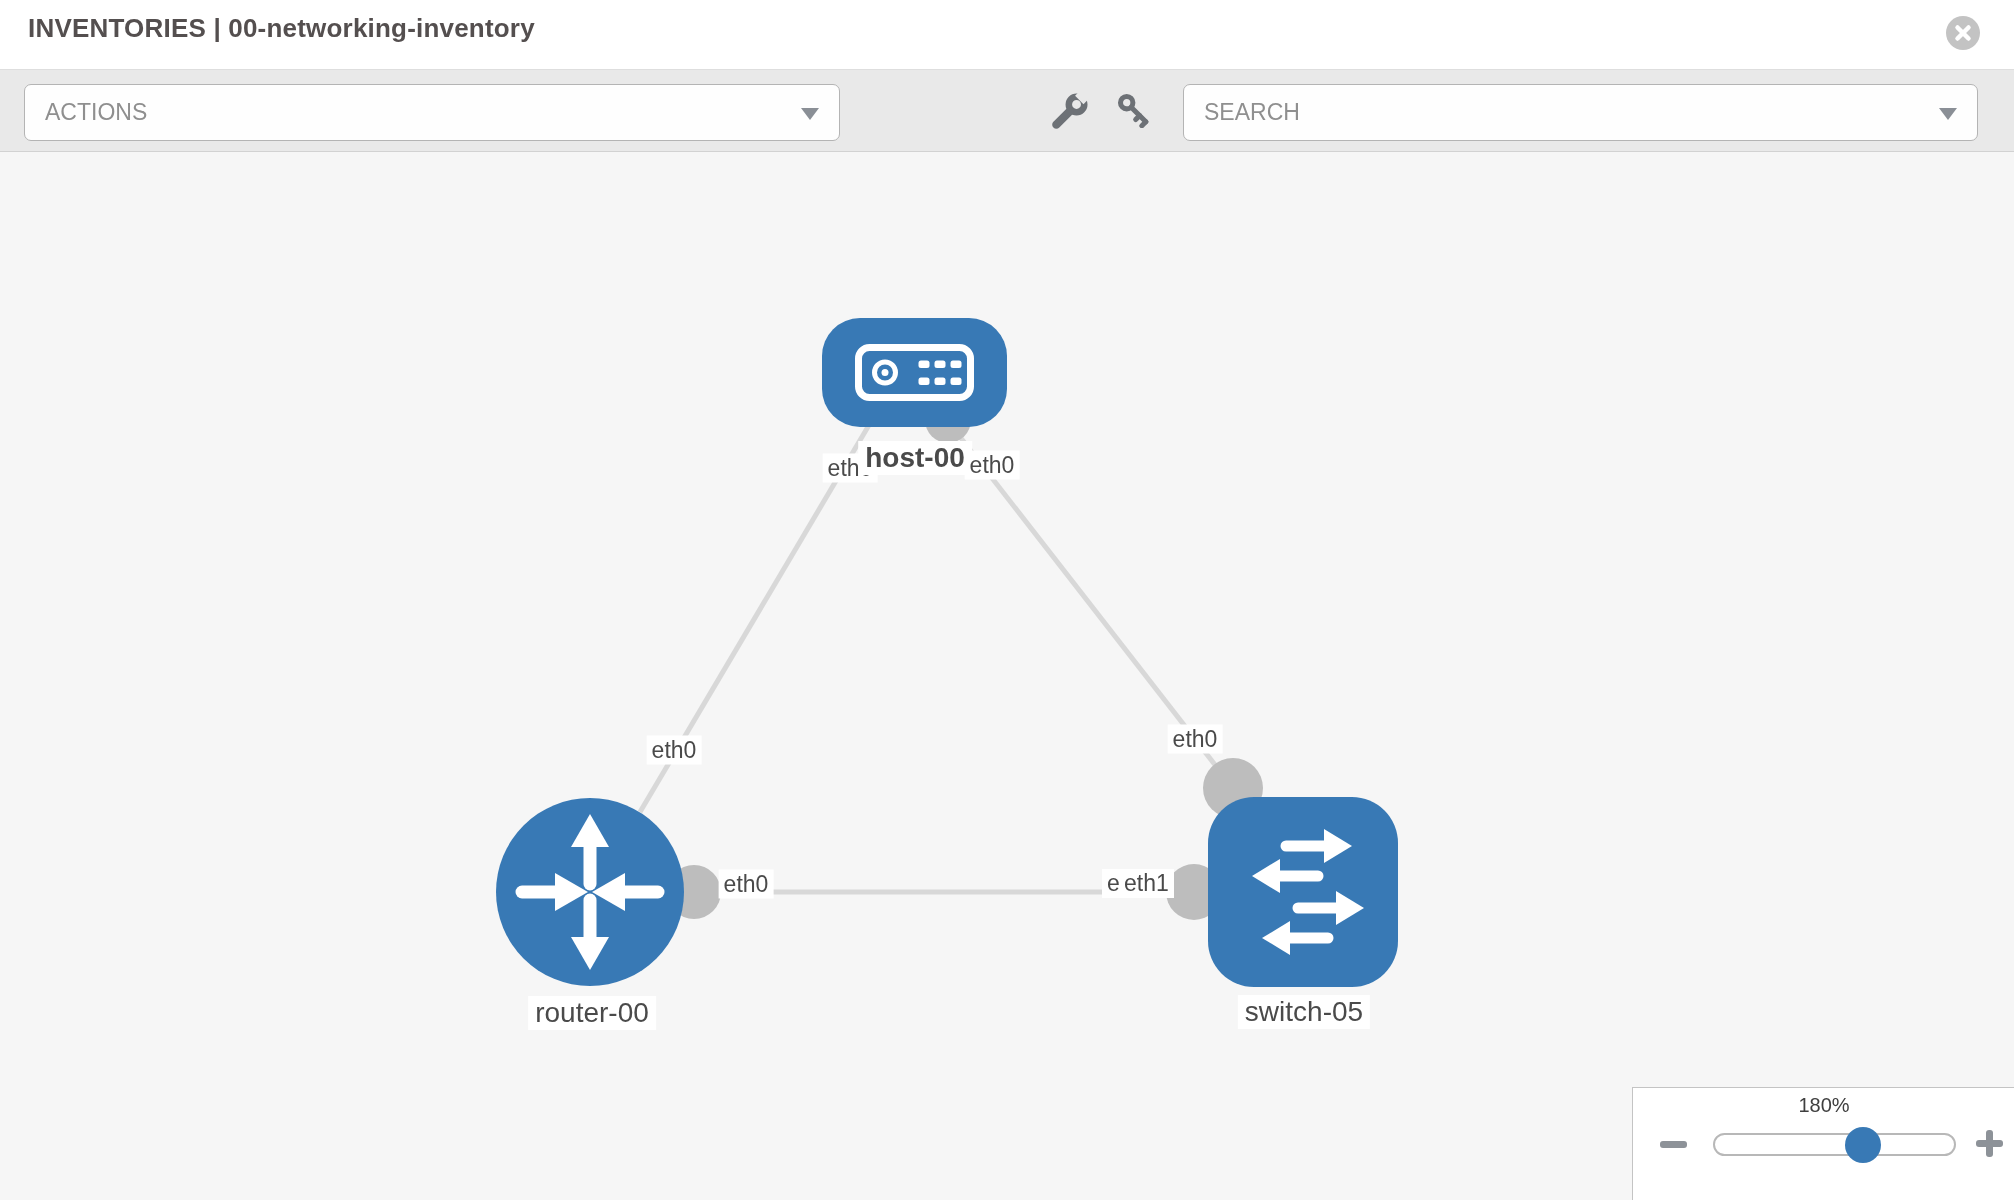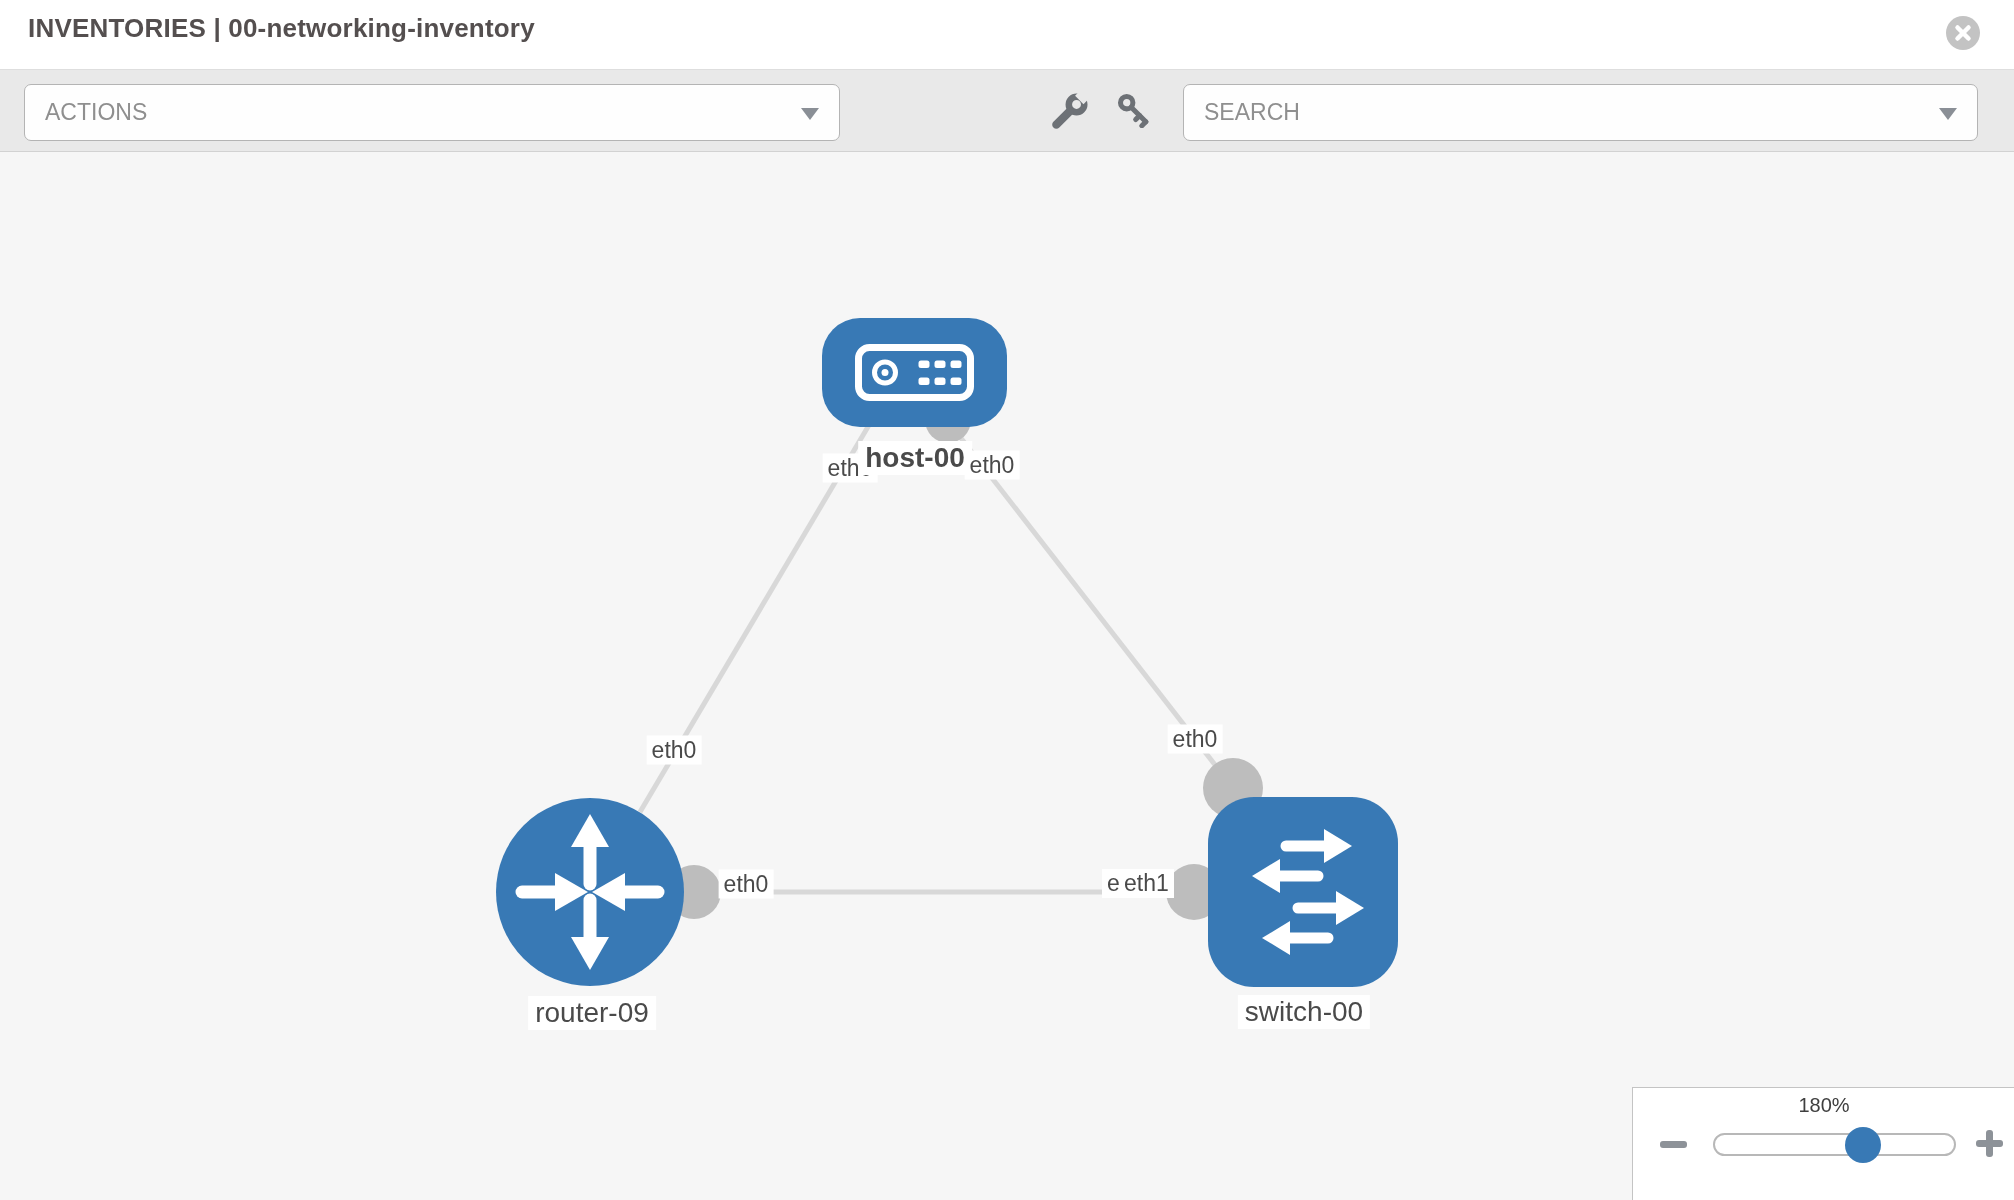--- a/index.html
+++ b/index.html
@@ -161,22 +161,22 @@
 <div class="g-label node-label" style="left:915px;  top:458px;font-weight:bold;">host-00</div>
 <div class="g-label edge-label" style="left:992px;  top:465px;">eth0</div>
 
 <div class="g-label edge-label" style="left:674px;  top:750px;">eth0</div>
 <div class="g-label edge-label" style="left:1195px; top:739px;">eth0</div>
 
 <div class="g-label edge-label" style="left:746px;  top:884px;">eth0</div>
 <div class="g-label edge-label raw" style="left:1102px; top:869px; z-index:5;">eth1</div>
 <div class="g-label edge-label raw" style="left:1119px; top:869px; z-index:6;">eth1</div>
 
-<div class="g-label node-label" style="left:592px;  top:1013px;">router-09</div>
-<div class="g-label node-label" style="left:1304px; top:1012px;">switch-00</div>
+<div class="g-label node-label" style="left:592px;  top:1013px;">router-00</div>
+<div class="g-label node-label" style="left:1304px; top:1012px;">switch-05</div>
 
 <div class="header">
   <div class="page-title">INVENTORIES | 00-networking-inventory</div>
   <div class="close-btn">
     <svg width="18" height="18" viewBox="0 0 18 18">
       <line x1="3.5" y1="3.5" x2="14.5" y2="14.5" stroke="#ffffff" stroke-width="4.5" stroke-linecap="round"></line>
       <line x1="14.5" y1="3.5" x2="3.5" y2="14.5" stroke="#ffffff" stroke-width="4.5" stroke-linecap="round"></line>
     </svg>
   </div>
 </div>

